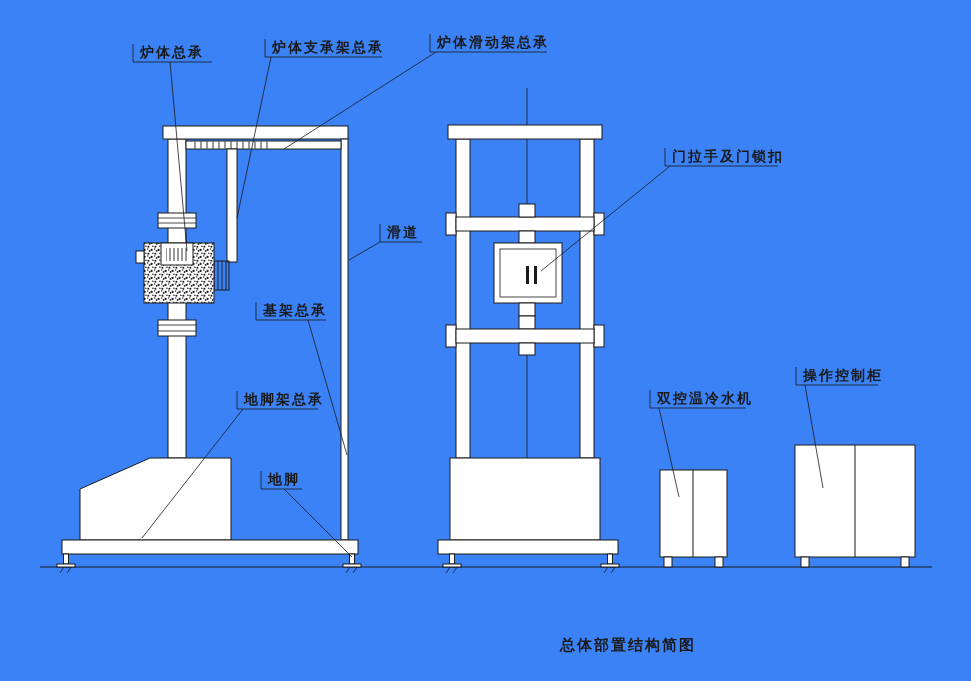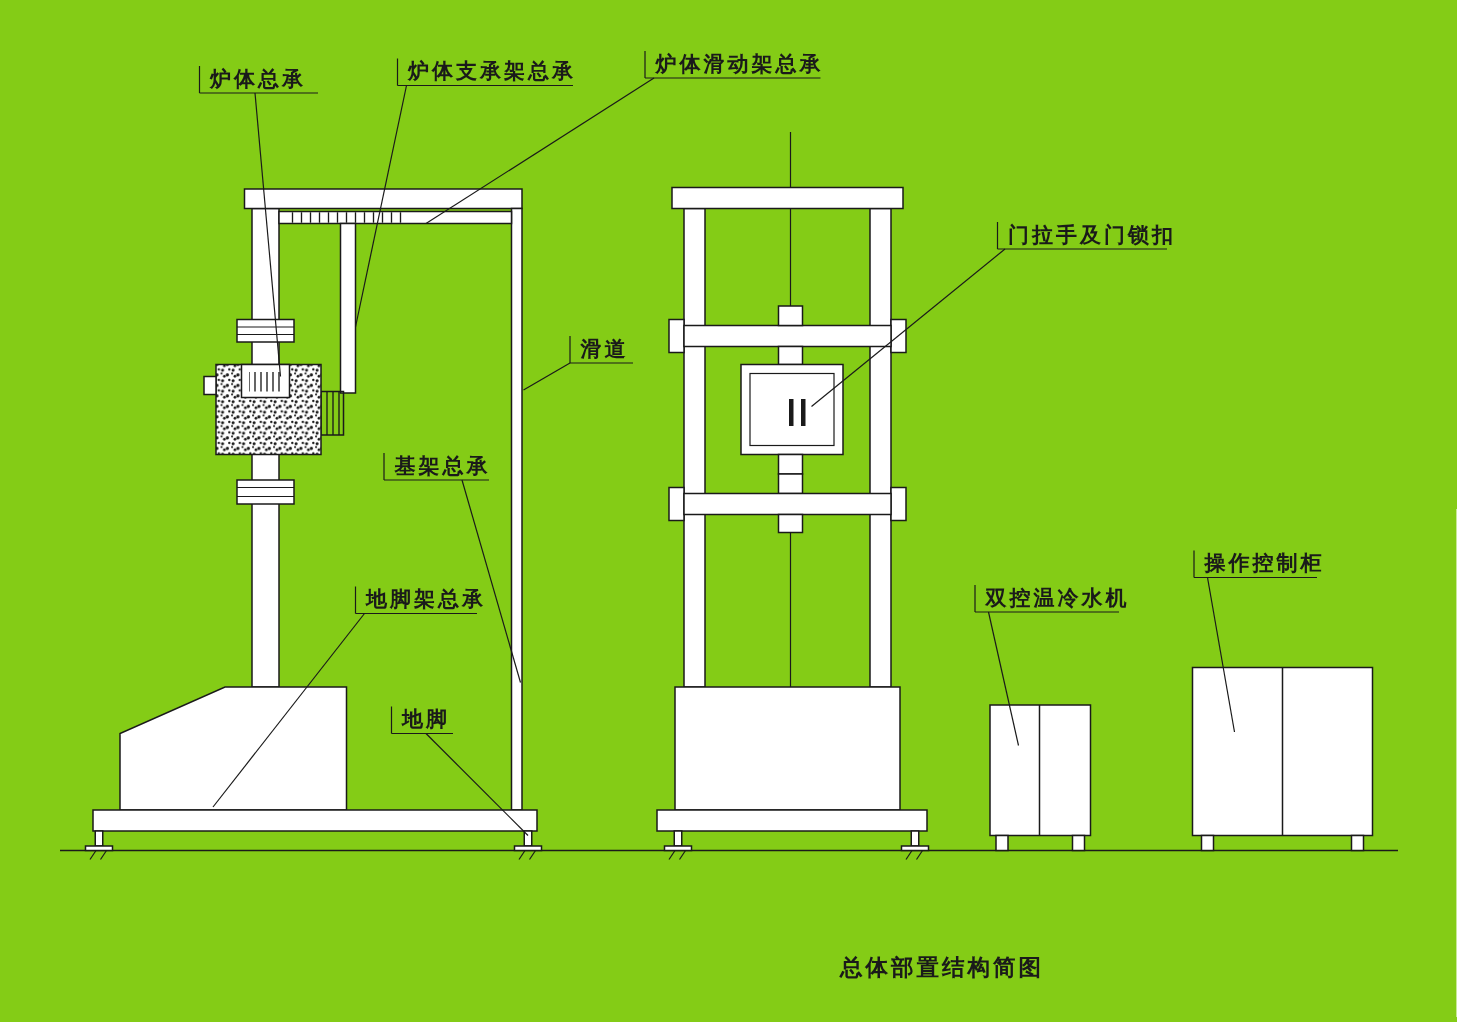--- a/index.html
+++ b/index.html
@@ -1,16 +1,16 @@
 <!DOCTYPE html>
 <html lang="zh"><head>
 <meta charset="utf-8">
 <style>
   html,body{margin:0;padding:0;background:#ffffff;}
-  .canvas{position:relative;width:971px;height:681px;background:#84cc16;overflow:hidden;}
+  .canvas{position:relative;width:971px;height:681px;background:#3b82f6;overflow:hidden;}
   .canvas svg{display:block;width:971px;height:681px;}
   text{font-family:"DejaVu Sans","Liberation Sans",sans-serif;font-size:14px;font-weight:600;letter-spacing:2px;fill:#1a1a1a;}
   text.drawing-title{font-size:15px;font-weight:700;}
   .fw{fill:#ffffff;stroke:#1a1a1a;stroke-width:1;}
   .ln{fill:none;stroke:#1a1a1a;stroke-width:1;}
   .thin{fill:none;stroke:#1a1a1a;stroke-width:0.8;}
   .solid{fill:#1a1a1a;stroke:none;}
 </style>
 </head>
 <body>

